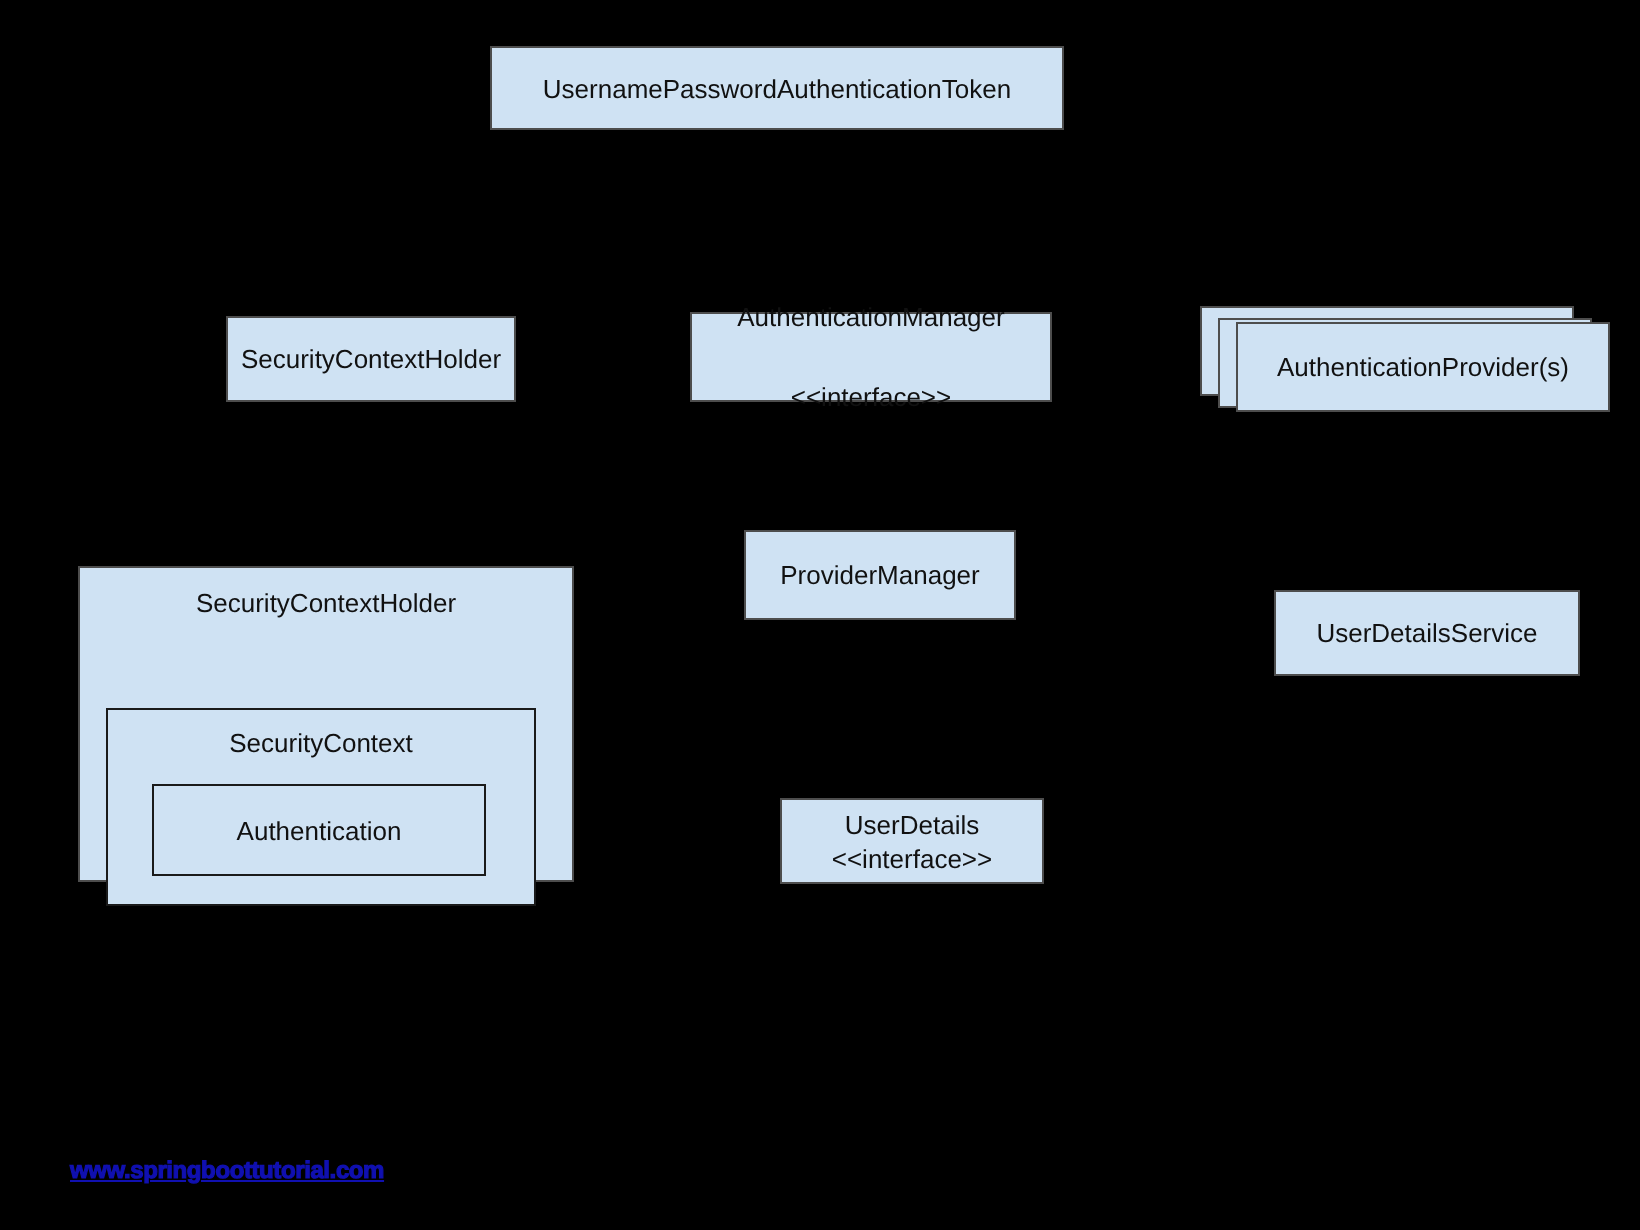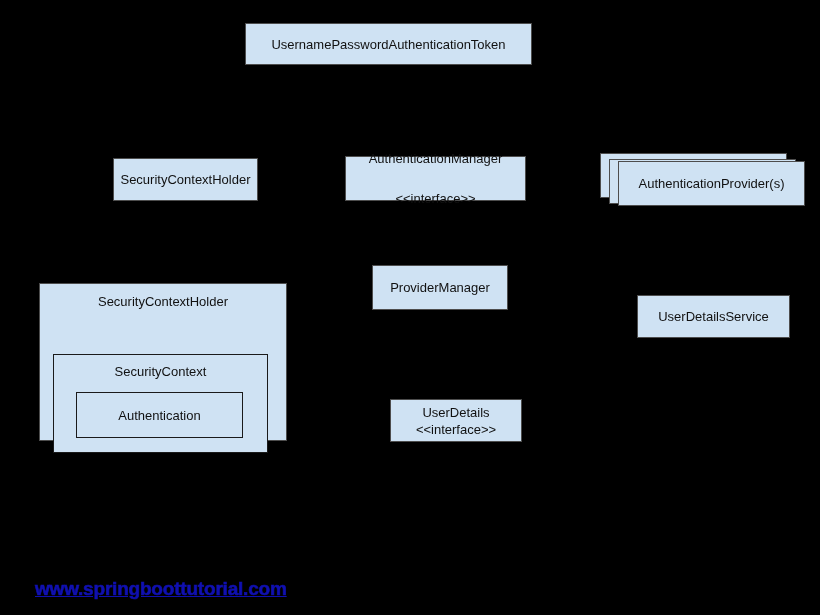--- a/index.html
+++ b/index.html
@@ -51,21 +51,21 @@
 
   
   .b-sch{left:39px;top:283px;width:248px;height:158px;justify-content:flex-start;padding-top:9px;}
   .b-sc{left:13px;top:34px;width:215px;height:99px;border-color:var(--inner-edge);justify-content:flex-start;padding-top:8px;margin-top:36px;}
   .b-auth{left:22px;top:37px;width:167px;height:46px;border-color:var(--inner-edge);}
 
   .footer-link{
     position:absolute;
     left:35px;
     top:578px;
-    font-size:19px;
+    font-size:12px;
     font-weight:bold;
     letter-spacing:-0.2px;
     color:var(--link);
     text-decoration:underline;
     -webkit-text-stroke:0.6px var(--link);
   }
 </style>
 </head>
 <body>
 

